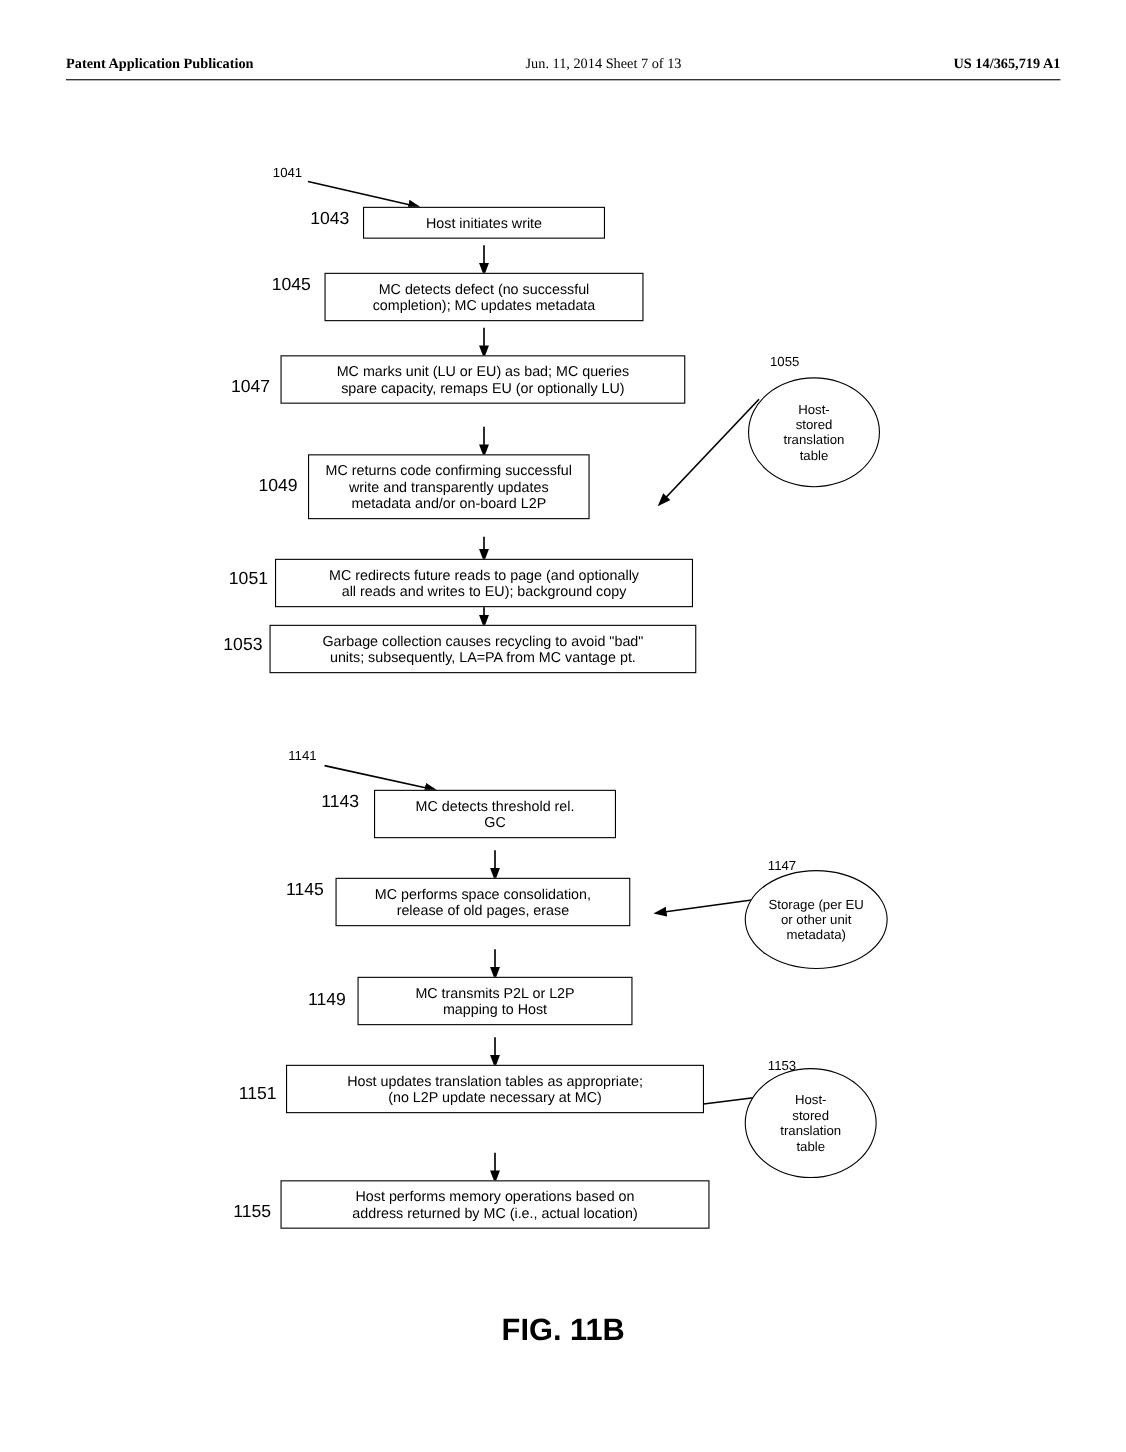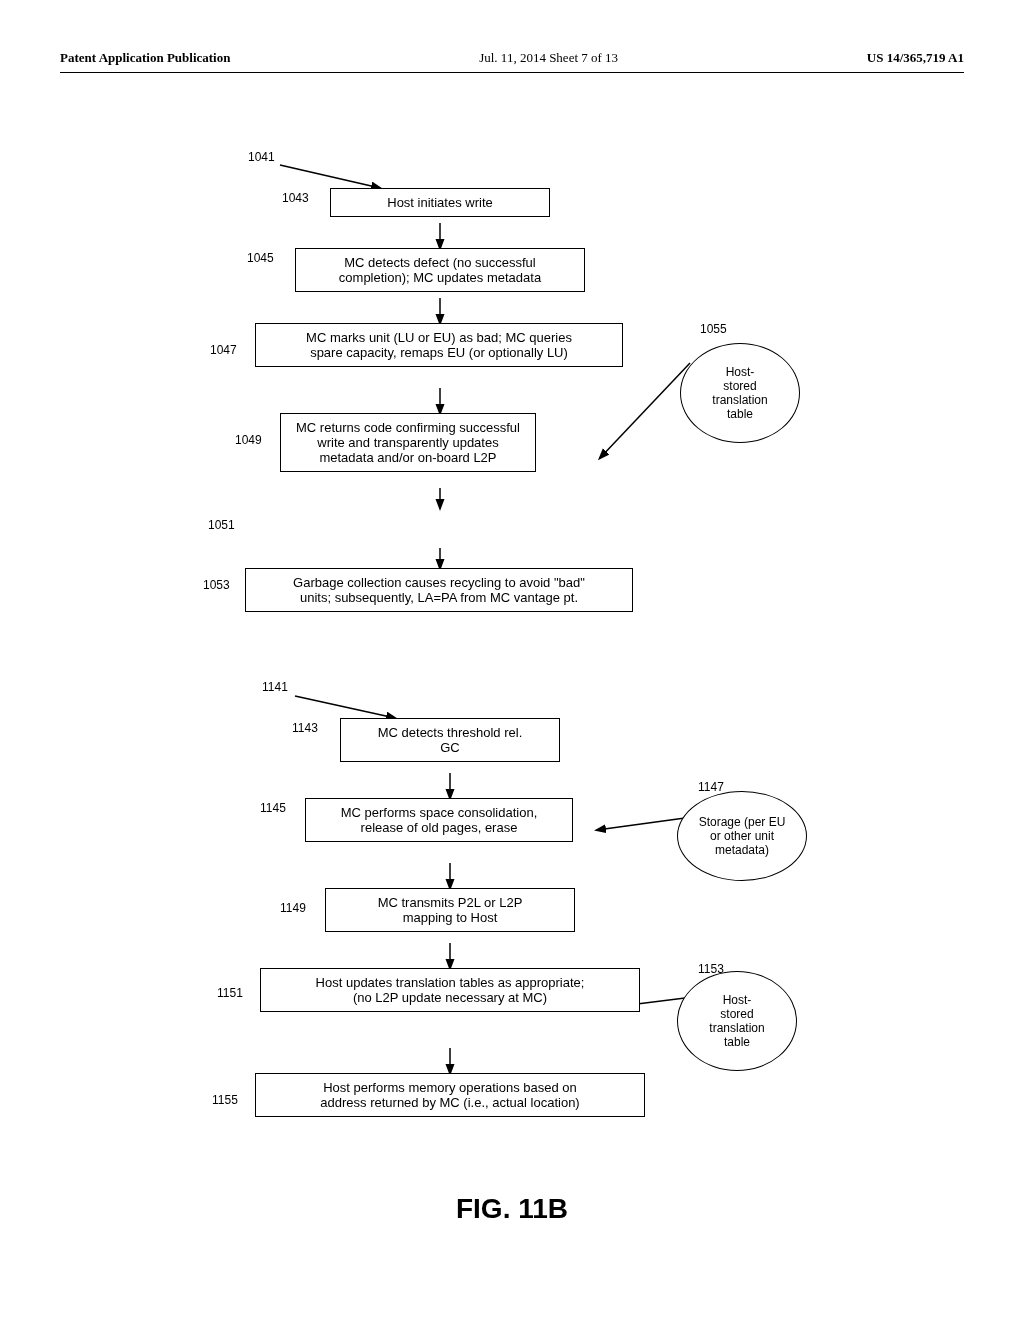--- a/index.html
+++ b/index.html
@@ -57,32 +57,32 @@
       text-align: center;
       font-size: 12px;
       font-family: Arial, sans-serif;
       padding: 10px 8px;
       position: absolute;
       background: #fff;
       border: 1.5px solid #000;
     }
     .fc-label {
       position: absolute;
-      font-size: 12px;
+      font-size: 16px;
       font-family: Arial, sans-serif;
     }
   </style>
 </head>
 <body>
 
 <div class="page">
 
   <div class="header">
     <div class="header-left">Patent Application Publication</div>
-    <div class="header-center">Jul. 11, 2014   Sheet 7 of 13</div>
+    <div class="header-center">Jun. 11, 2014   Sheet 7 of 13</div>
     <div class="header-right">US 14/365,719 A1</div>
   </div>
 
   <div class="diagram-section">
     <div style="position:relative; height: 500px;">
       <svg style="position:absolute;top:0;left:0;width:100%;height:100%;overflow:visible;">
 
         <defs>
           <marker id="arr1" markerWidth="8" markerHeight="8" refX="6" refY="3" orient="auto">
             <path d="M0,0 L0,6 L8,3 z" fill="#000"></path>
@@ -116,20 +116,23 @@
       <div class="fc-box" style="left:195px;top:220px;width:368px;">
         MC marks unit (LU or EU) as bad; MC queries<br>spare capacity, remaps EU (or optionally LU)
       </div>
       <div class="fc-label" style="left:150px;top:240px;">1047</div>
 
       <div class="fc-box" style="left:220px;top:310px;width:256px;">
         MC returns code confirming successful<br>write and transparently updates<br>metadata and/or on-board L2P
       </div>
       <div class="fc-label" style="left:175px;top:330px;">1049</div>
 
+      <div class="fc-box" style="left:190px;top:405px;width:380px;">
+        MC redirects future reads to page (and optionally<br>all reads and writes to EU); background copy
+      </div>
       <div class="fc-label" style="left:148px;top:415px;">1051</div>
 
       <div class="fc-box" style="left:185px;top:465px;width:388px;">
         Garbage collection causes recycling to avoid "bad"<br>units; subsequently, LA=PA from MC vantage pt.
       </div>
       <div class="fc-label" style="left:143px;top:475px;">1053</div>
 
       <div class="fc-oval" style="left:620px;top:240px;width:120px;height:100px;display:flex;align-items:center;justify-content:center;">
         <span style="text-align:center;font-size:12px;font-family:Arial;">Host-<br>stored<br>translation<br>table</span>
       </div>

